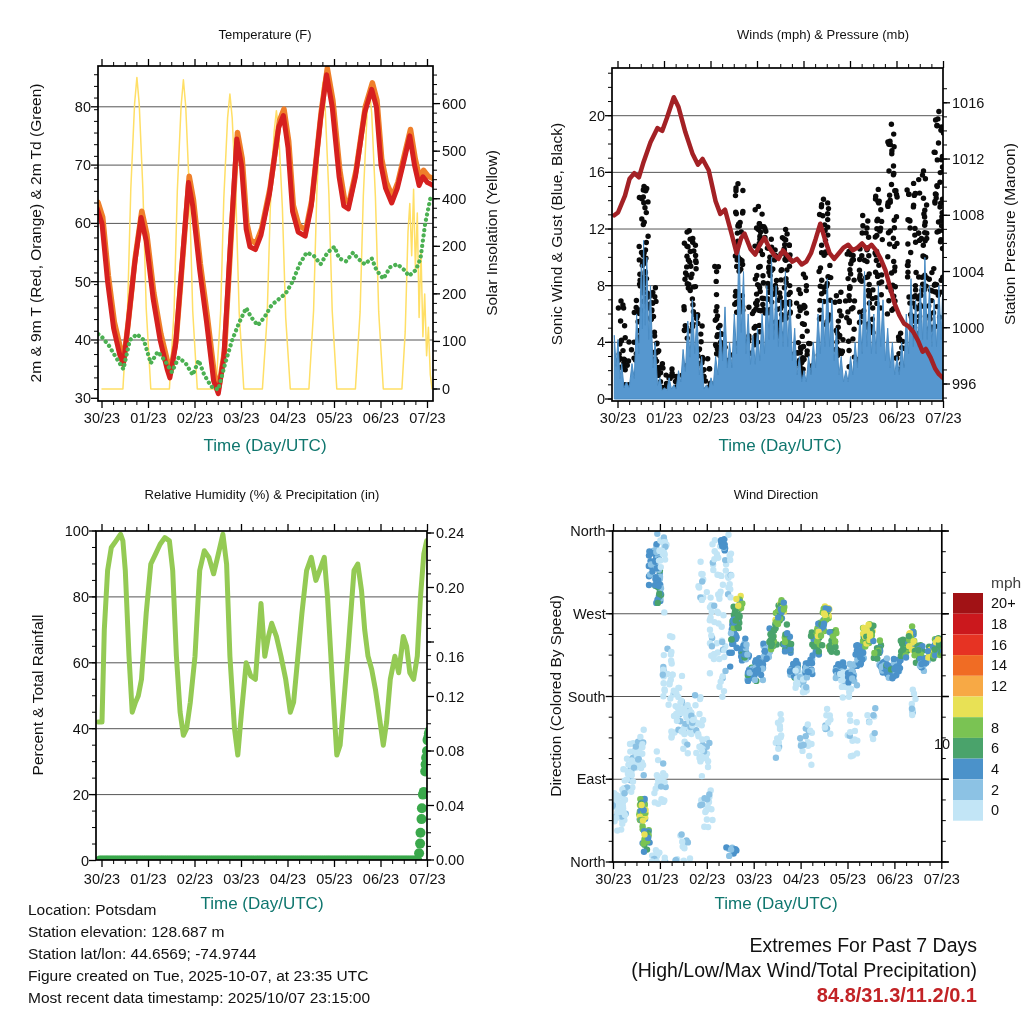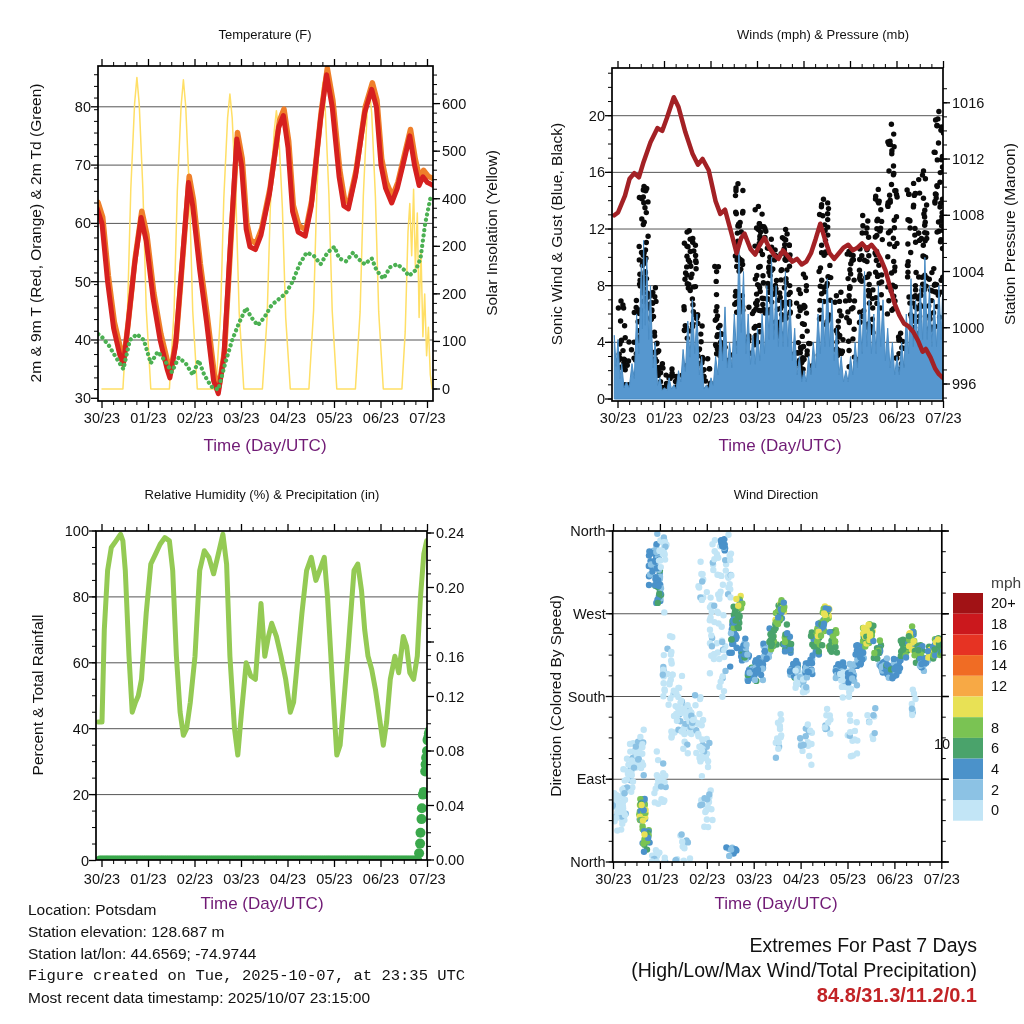--- a/index.html
+++ b/index.html
@@ -1,20 +1,20 @@
 <!DOCTYPE html>
 <html><head>
 <meta charset="utf-8">
 <style>
   html,body{margin:0;padding:0;background:#fff;}
   #stage{position:relative;width:1024px;height:1024px;background:#ffffff;overflow:hidden;
          font-family:"Liberation Sans","DejaVu Sans",sans-serif;color:#000;}
   #plot-svg{position:absolute;left:0;top:0;}
   .ptitle{position:absolute;transform:translateX(-50%);font-size:13px;white-space:nowrap;color:#111;}
-  .xlab{position:absolute;transform:translateX(-50%);font-size:17px;white-space:nowrap;color:#701a75;}
+  .xlab{position:absolute;transform:translateX(-50%);font-size:17px;white-space:nowrap;color:#0f766e;}
   .vlab{position:absolute;transform:translate(-50%,-50%) rotate(-90deg);font-size:15.5px;white-space:nowrap;color:#111;}
   .tk{position:absolute;font-size:14.5px;line-height:18px;height:18px;color:#111;}
   .tk.c{text-align:center;}
   .tk.r{text-align:right;}
   .tk.l{text-align:left;}
   .fl{position:absolute;left:28px;font-size:15.5px;white-space:nowrap;color:#111;}
   .ex{position:absolute;right:47px;text-align:right;font-size:19.5px;white-space:nowrap;color:#111;}
   .ex.red{font-weight:bold;font-size:20px;}
   .cb-title{position:absolute;font-size:15.5px;color:#404040;}
   .panel-overlay{position:absolute;pointer-events:none;}
@@ -3040,21 +3040,21 @@
   <div class="vlab" style="left:557px;top:234px;">Sonic Wind &amp; Gust (Blue, Black)</div>
   <div class="vlab" style="left:1010px;top:234px;">Station Pressure (Maroon)</div>
   <div class="vlab" style="left:38px;top:695px;">Percent &amp; Total Rainfall</div>
   <div class="vlab" style="left:556px;top:696px;">Direction (Colored By Speed)</div>
 
   <div class="cb-title" style="left:991px;top:574px;">mph</div>
 
   <div class="fl" style="top:901px;">Location: Potsdam</div>
   <div class="fl" style="top:923px;">Station elevation: 128.687 m</div>
   <div class="fl" style="top:945px;">Station lat/lon: 44.6569; -74.9744</div>
-  <div class="fl" style="top:967px;font-family:Liberation Mono, monospace;">Figure created on Tue, 2025-10-07, at 23:35 UTC</div>
+  <div class="fl" style="top:967px;">Figure created on Tue, 2025-10-07, at 23:35 UTC</div>
   <div class="fl" style="top:989px;">Most recent data timestamp: 2025/10/07 23:15:00</div>
 
   <div class="ex" style="top:934px;">Extremes For Past 7 Days</div>
   <div class="ex" style="top:959px;">(High/Low/Max Wind/Total Precipitation)</div>
   <div class="ex red" style="top: 984px; color: rgb(194, 35, 38);" id="extremes-values">84.8/31.3/11.2/0.1</div>
 
   <div id="labels">
       <div class="tk c" style="left: 76px; top: 409px; width: 52px;">30/23</div>
       <div class="tk c" style="left: 122.5px; top: 409px; width: 52px;">01/23</div>
       <div class="tk c" style="left: 169px; top: 409px; width: 52px;">02/23</div>

